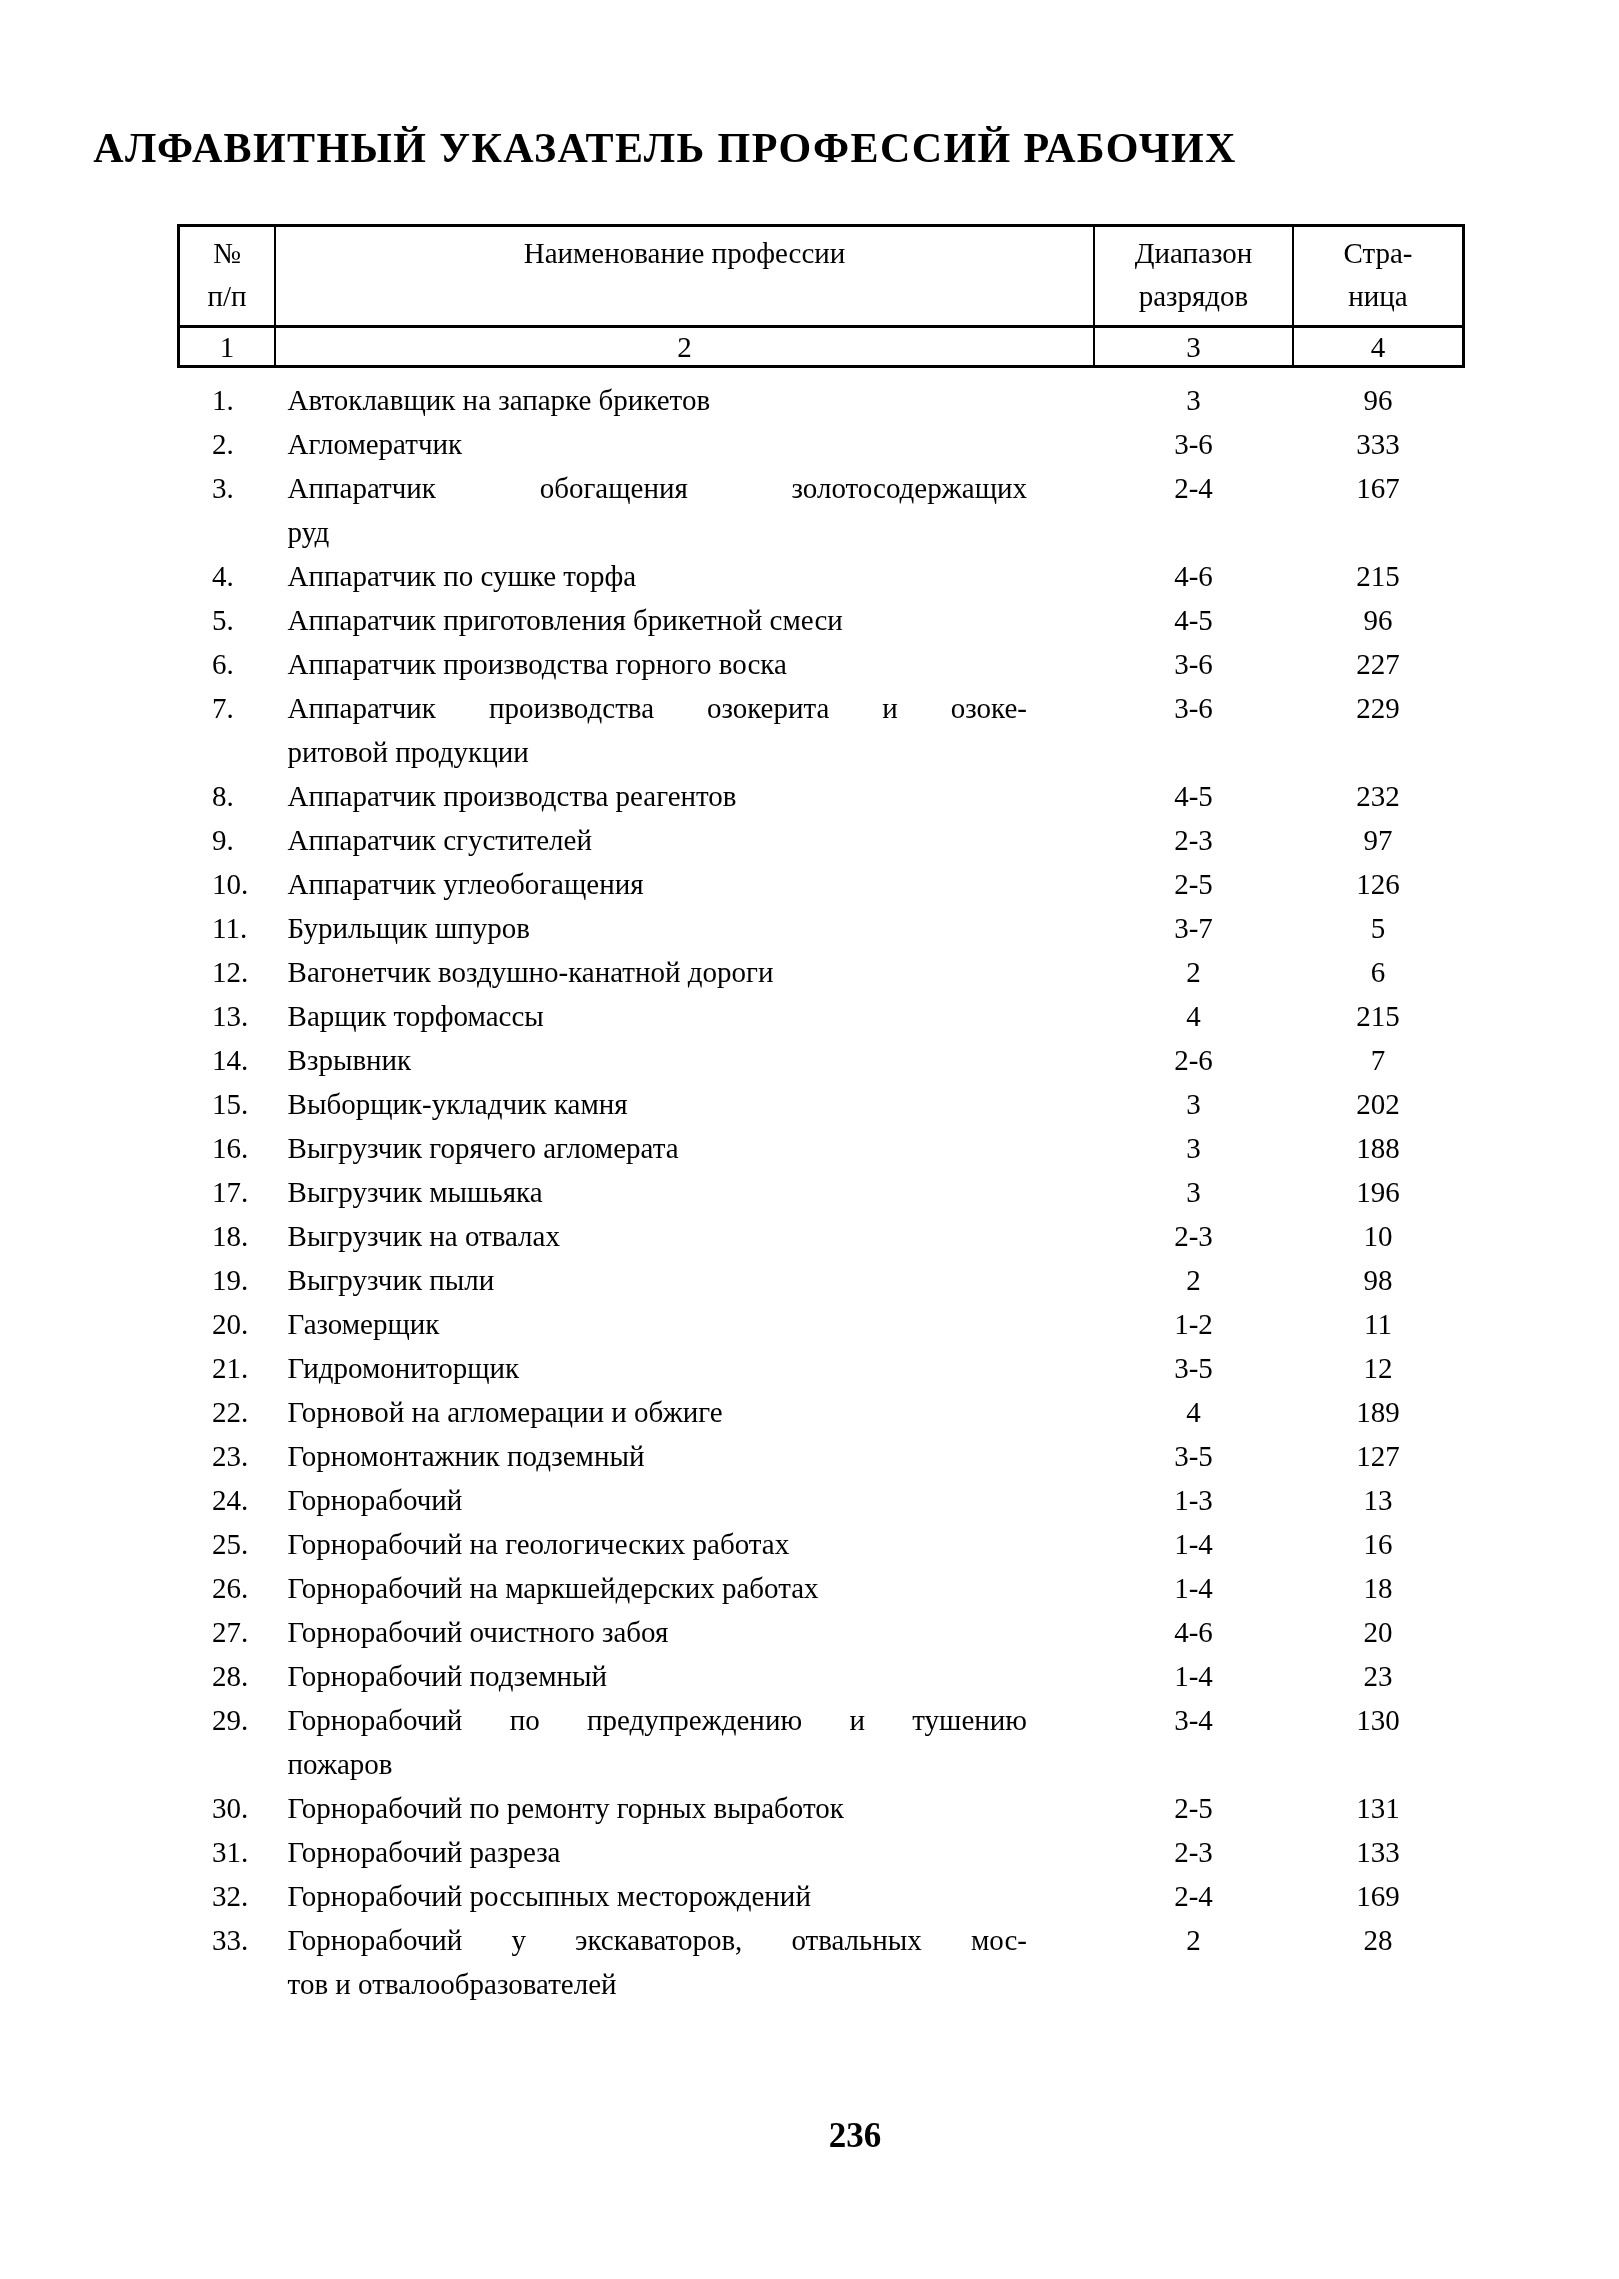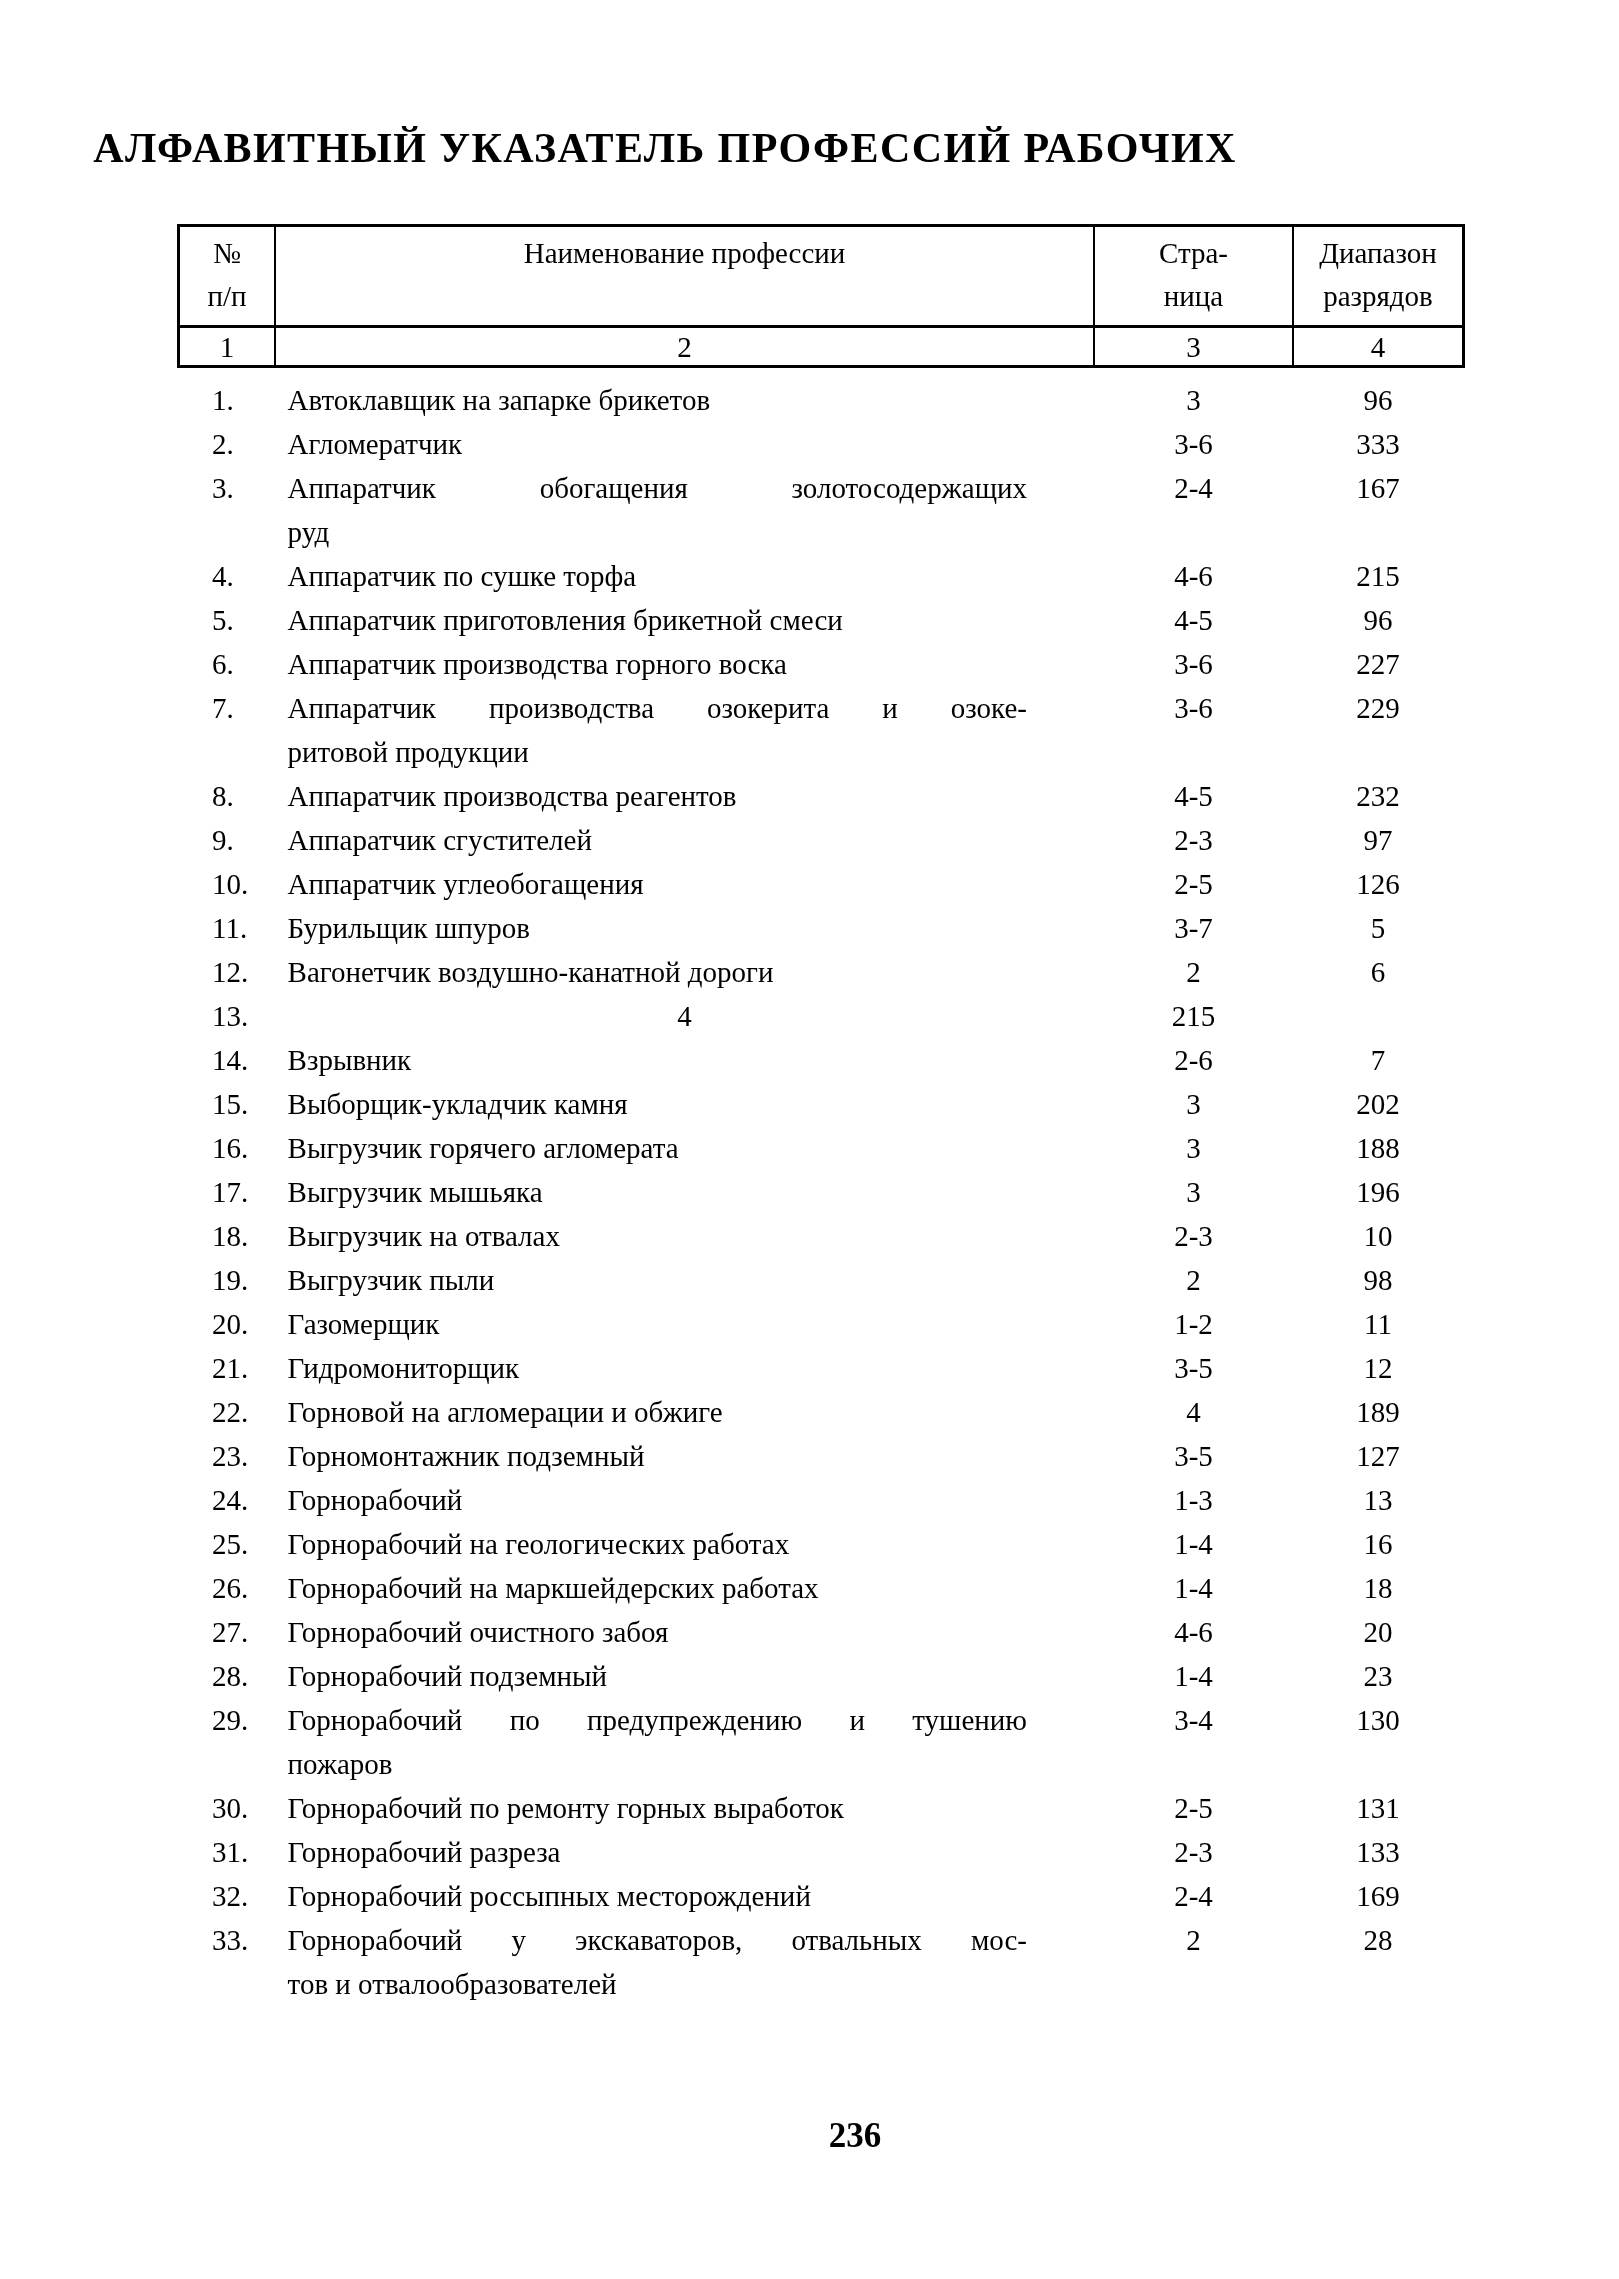--- a/index.html
+++ b/index.html
@@ -97,24 +97,24 @@
 </style>
 </head>
 <body>
 
 <div class="doc-title">АЛФАВИТНЫЙ УКАЗАТЕЛЬ ПРОФЕССИЙ РАБОЧИХ</div>
 
 <div class="header-table">
   <div class="hcell">№
 п/п</div>
   <div class="hcell vline">Наименование профессии</div>
+  <div class="hcell vline">Диапазон
+разрядов</div>
   <div class="hcell vline">Стра-
 ница</div>
-  <div class="hcell vline">Диапазон
-разрядов</div>
   <div class="ncell">1</div>
   <div class="ncell vline">2</div>
   <div class="ncell vline">3</div>
   <div class="ncell vline">4</div>
 </div>
 
 <div class="index-rows">
   <div class="index-row">
     <div class="cell-num">1.</div>
     <div class="cell-name">
@@ -220,20 +220,23 @@
     <div class="cell-num">12.</div>
     <div class="cell-name">
         <div class="name-line">Вагонетчик воздушно-канатной дороги</div>
       </div>
     <div class="cell-range">2</div>
     <div class="cell-page">6</div>
   </div>
 
   <div class="index-row">
     <div class="cell-num">13.</div>
+    <div class="cell-name">
+        <div class="name-line">Варщик торфомассы</div>
+      </div>
     <div class="cell-range">4</div>
     <div class="cell-page">215</div>
   </div>
 
   <div class="index-row">
     <div class="cell-num">14.</div>
     <div class="cell-name">
         <div class="name-line">Взрывник</div>
       </div>
     <div class="cell-range">2-6</div>

